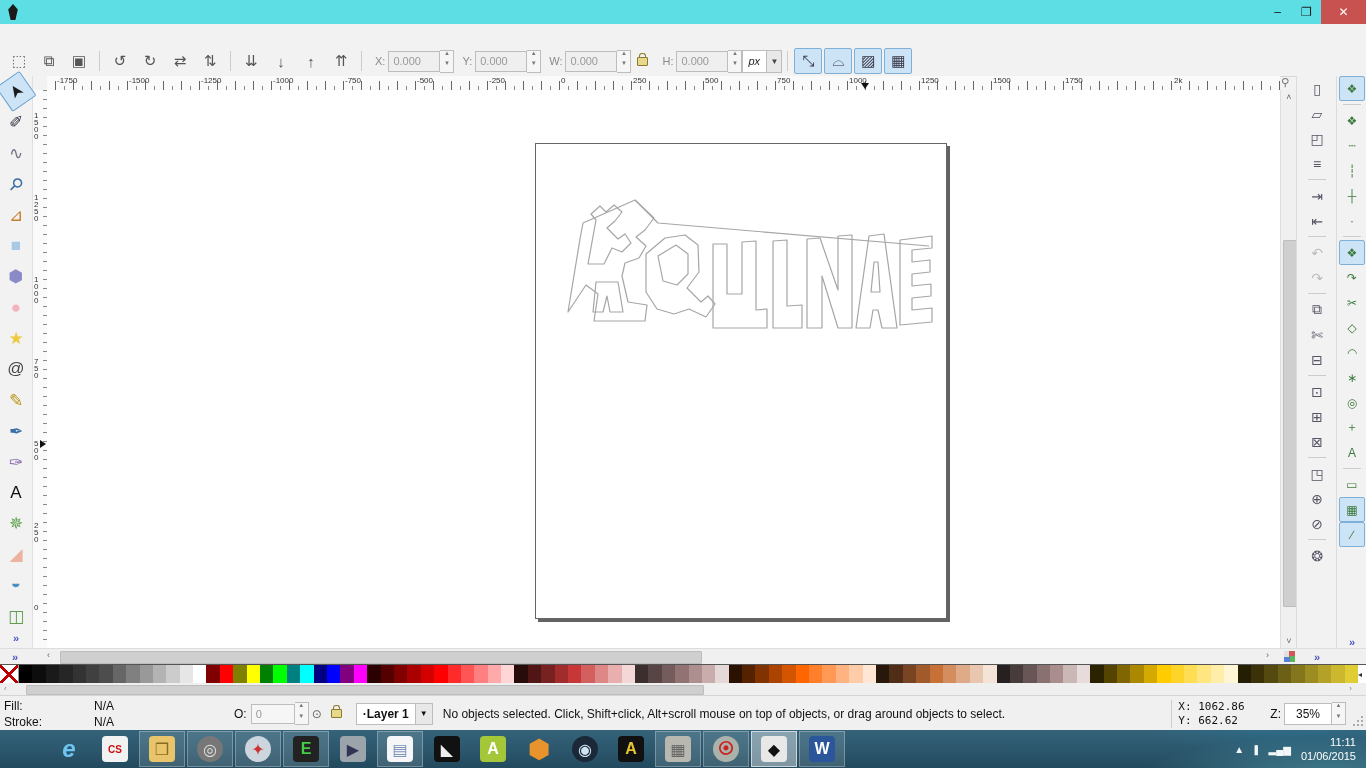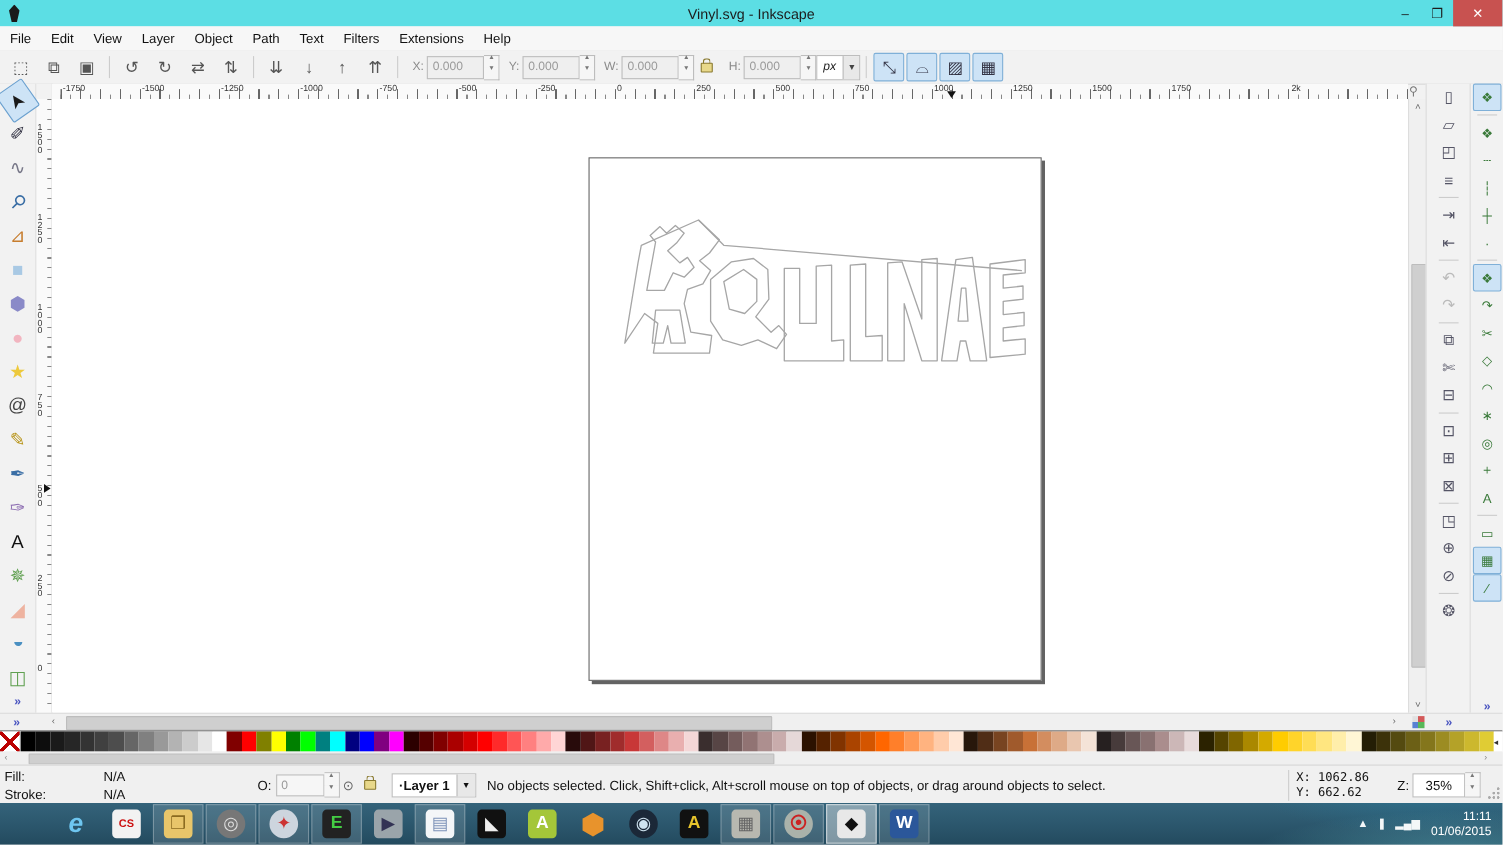--- a/index.html
+++ b/index.html
@@ -164,40 +164,27 @@
   .tray-icon{color:#fff;font-size:10px;margin:0 4px;opacity:.95;}
   #clock{color:#fff;font-size:11px;text-align:right;line-height:14px;margin:0 10px 0 6px;}
 </style>
 </head>
 <body>
 
 <div id="app">
 
   <div id="titlebar" class="abs">
     <div id="win-icon"></div>
-    <div id="title-text">Vinyl.svg - Inkscape</div>
     <div id="win-controls">
         <div class="wbtn">–</div>
         <div class="wbtn">❐</div>
         <div class="wbtn" id="close-btn">✕</div>
       </div>
   </div>
 
-  <div id="menubar" class="abs">
-      <div class="menu-item">File</div>
-      <div class="menu-item">Edit</div>
-      <div class="menu-item">View</div>
-      <div class="menu-item">Layer</div>
-      <div class="menu-item">Object</div>
-      <div class="menu-item">Path</div>
-      <div class="menu-item">Text</div>
-      <div class="menu-item">Filters</div>
-      <div class="menu-item">Extensions</div>
-      <div class="menu-item">Help</div>
-    </div>
 
   <div id="cmdtoolbar" class="abs">
       <span style="width: 4px;"></span>
       <div class="tbtn">⬚</div>
       <div class="tbtn">⧉</div>
       <div class="tbtn">▣</div>
       <div class="tsep"></div>
       <div class="tbtn">↺</div>
       <div class="tbtn">↻</div>
       <div class="tbtn">⇄</div>

